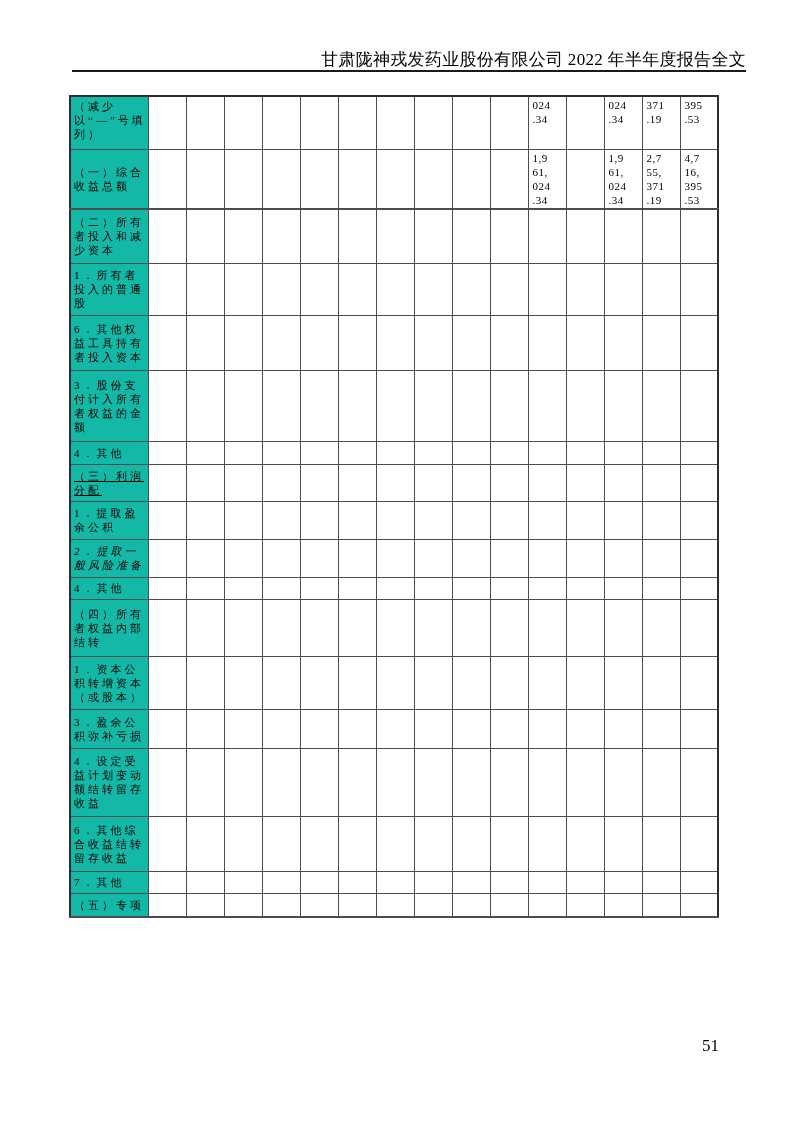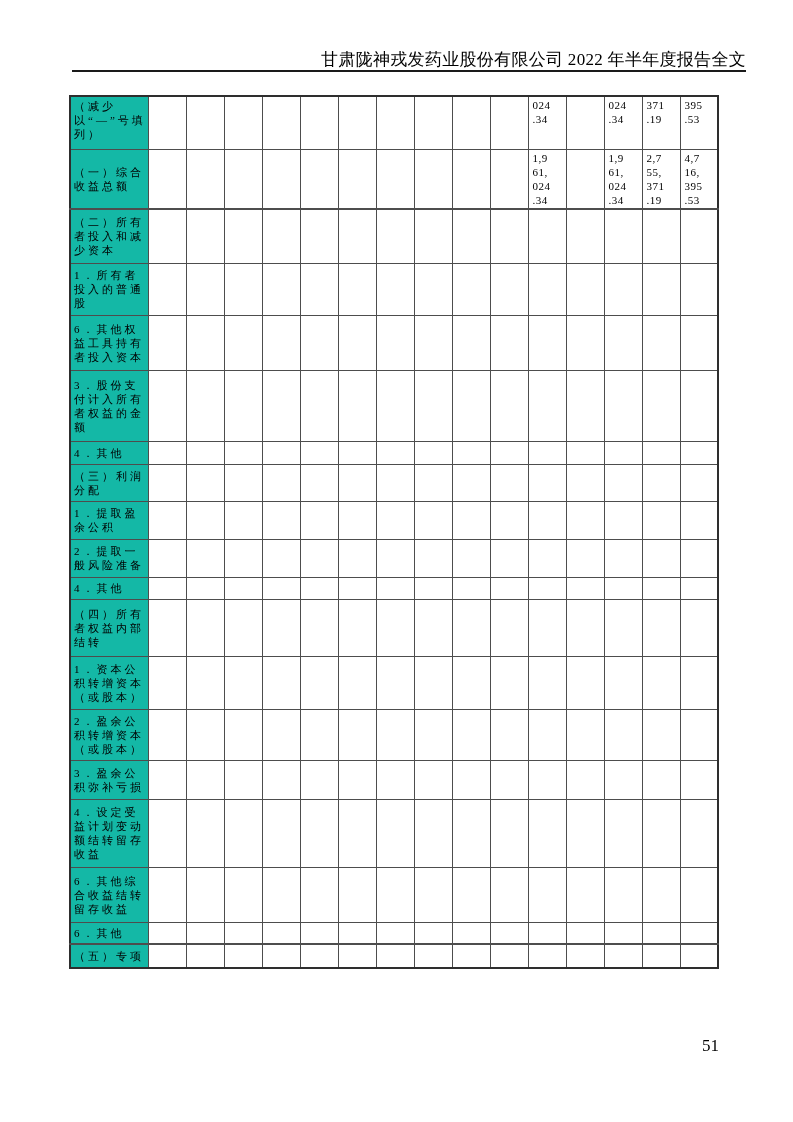--- a/index.html
+++ b/index.html
@@ -225,21 +225,21 @@
         <td class="value-cell"></td>
         <td class="value-cell"></td>
         <td class="value-cell"></td>
         <td class="value-cell"></td>
         <td class="value-cell"></td>
         <td class="value-cell"></td>
         <td class="value-cell"></td>
         <td class="value-cell"></td>
         <td class="value-cell"></td>
       </tr>
-      <tr style="height: 37px;">
+      <tr style="height: 37px; text-decoration: underline;">
         <td class="label-cell">（三）利润分配</td>
         <td class="value-cell"></td>
         <td class="value-cell"></td>
         <td class="value-cell"></td>
         <td class="value-cell"></td>
         <td class="value-cell"></td>
         <td class="value-cell"></td>
         <td class="value-cell"></td>
         <td class="value-cell"></td>
         <td class="value-cell"></td>
@@ -261,21 +261,21 @@
         <td class="value-cell"></td>
         <td class="value-cell"></td>
         <td class="value-cell"></td>
         <td class="value-cell"></td>
         <td class="value-cell"></td>
         <td class="value-cell"></td>
         <td class="value-cell"></td>
         <td class="value-cell"></td>
         <td class="value-cell"></td>
       </tr>
-      <tr style="height: 38px;">
+      <tr style="height: 38px; font-style: italic;">
         <td class="label-cell">2．提取一般风险准备</td>
         <td class="value-cell"></td>
         <td class="value-cell"></td>
         <td class="value-cell"></td>
         <td class="value-cell"></td>
         <td class="value-cell"></td>
         <td class="value-cell"></td>
         <td class="value-cell"></td>
         <td class="value-cell"></td>
         <td class="value-cell"></td>
@@ -333,38 +333,20 @@
         <td class="value-cell"></td>
         <td class="value-cell"></td>
         <td class="value-cell"></td>
         <td class="value-cell"></td>
         <td class="value-cell"></td>
         <td class="value-cell"></td>
         <td class="value-cell"></td>
         <td class="value-cell"></td>
         <td class="value-cell"></td>
       </tr>
-      <tr style="height: 51px;">
-        <td class="label-cell">2．盈余公积转增资本（或股本）</td>
-        <td class="value-cell"></td>
-        <td class="value-cell"></td>
-        <td class="value-cell"></td>
-        <td class="value-cell"></td>
-        <td class="value-cell"></td>
-        <td class="value-cell"></td>
-        <td class="value-cell"></td>
-        <td class="value-cell"></td>
-        <td class="value-cell"></td>
-        <td class="value-cell"></td>
-        <td class="value-cell"></td>
-        <td class="value-cell"></td>
-        <td class="value-cell"></td>
-        <td class="value-cell"></td>
-        <td class="value-cell"></td>
-      </tr>
       <tr style="height: 39px;">
         <td class="label-cell">3．盈余公积弥补亏损</td>
         <td class="value-cell"></td>
         <td class="value-cell"></td>
         <td class="value-cell"></td>
         <td class="value-cell"></td>
         <td class="value-cell"></td>
         <td class="value-cell"></td>
         <td class="value-cell"></td>
         <td class="value-cell"></td>
@@ -406,21 +388,21 @@
         <td class="value-cell"></td>
         <td class="value-cell"></td>
         <td class="value-cell"></td>
         <td class="value-cell"></td>
         <td class="value-cell"></td>
         <td class="value-cell"></td>
         <td class="value-cell"></td>
         <td class="value-cell"></td>
       </tr>
       <tr style="height: 22px;">
-        <td class="label-cell">6．其他</td>
+        <td class="label-cell">7．其他</td>
         <td class="value-cell"></td>
         <td class="value-cell"></td>
         <td class="value-cell"></td>
         <td class="value-cell"></td>
         <td class="value-cell"></td>
         <td class="value-cell"></td>
         <td class="value-cell"></td>
         <td class="value-cell"></td>
         <td class="value-cell"></td>
         <td class="value-cell"></td>

